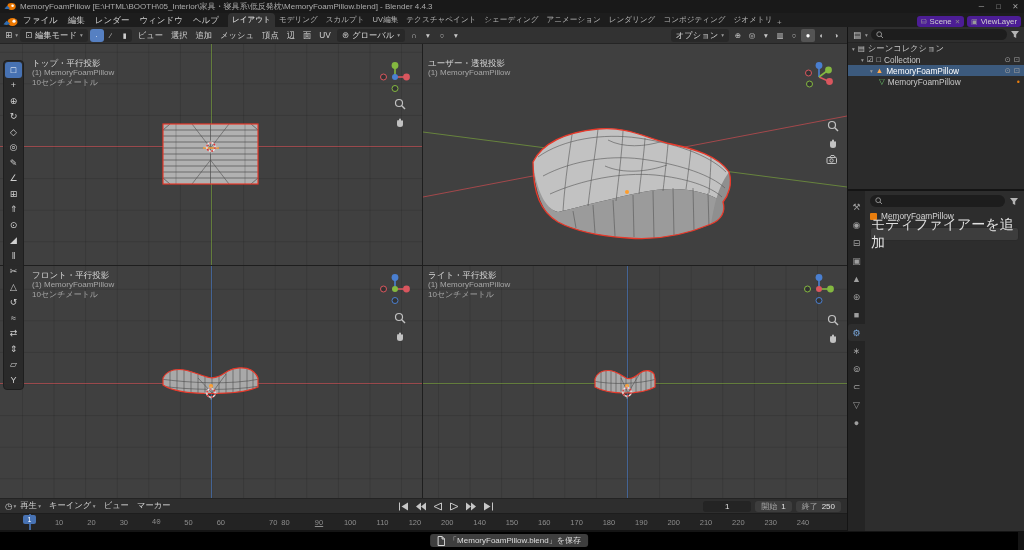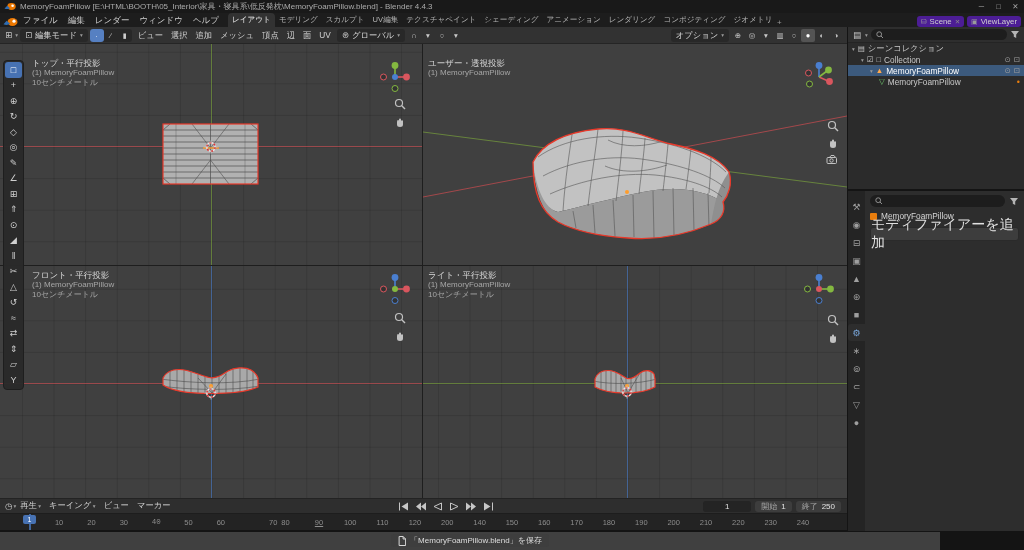--- a/index.html
+++ b/index.html
@@ -85,21 +85,21 @@
 #playback .pb{width:15px;height:11px;display:flex;align-items:center;justify-content:center;border-radius:2px}
 #tfields{position:absolute;right:6px;top:2px;display:flex;gap:4px;align-items:center}
 .tfield{display:flex;align-items:center;gap:4px;background:#3d3d3d;border-radius:3px;height:11px;padding:0 6px;font-size:8px;color:#e2e2e2;white-space:nowrap}
 .tfield .lab{color:#a9a9a9}
 #framefield{background:#242424;width:48px;justify-content:center}
 #truler{height:17px;background:#232323;position:relative;border-top:1px solid #1d1d1d}
 .rlabel{position:absolute;top:4px;width:16px;text-align:center;font-size:7.5px;color:#8d8d8d}
 #tmarker{position:absolute;left:29px;top:0;bottom:0;width:2px;background:rgba(71,114,179,.85)}
 #tmarkerlabel{position:absolute;left:23px;top:1px;width:13px;height:9px;background:#4772b3;border-radius:2px;color:#fff;font-size:7px;text-align:center;line-height:9px}
 
-#statusbar{position:absolute;left:0;top:532px;width:940px;height:18px;background:#404040}
+#statusbar{position:absolute;left:0;top:532px;width:1018px;height:18px;background:#000000}
 #toast{position:absolute;left:50%;transform:translateX(-50%);top:2px;height:13px;background:#3e3e3e;border-radius:3px;display:flex;align-items:center;gap:4px;padding:0 7px;font-size:8px;color:#dedede;white-space:nowrap}
 #stats{position:absolute;right:6px;top:4px;font-size:8px;color:#8a8a8a;white-space:nowrap}
 </style>
 </head>
 <body>
 
 <div id="titlebar">
   <svg width="12" height="9" style="margin-left:4px">
       <ellipse cx="7.5" cy="4.5" rx="4.2" ry="3.4" fill="#eb7700"></ellipse>
       <circle cx="8.6" cy="3.8" r="1.3" fill="#fff"></circle>

